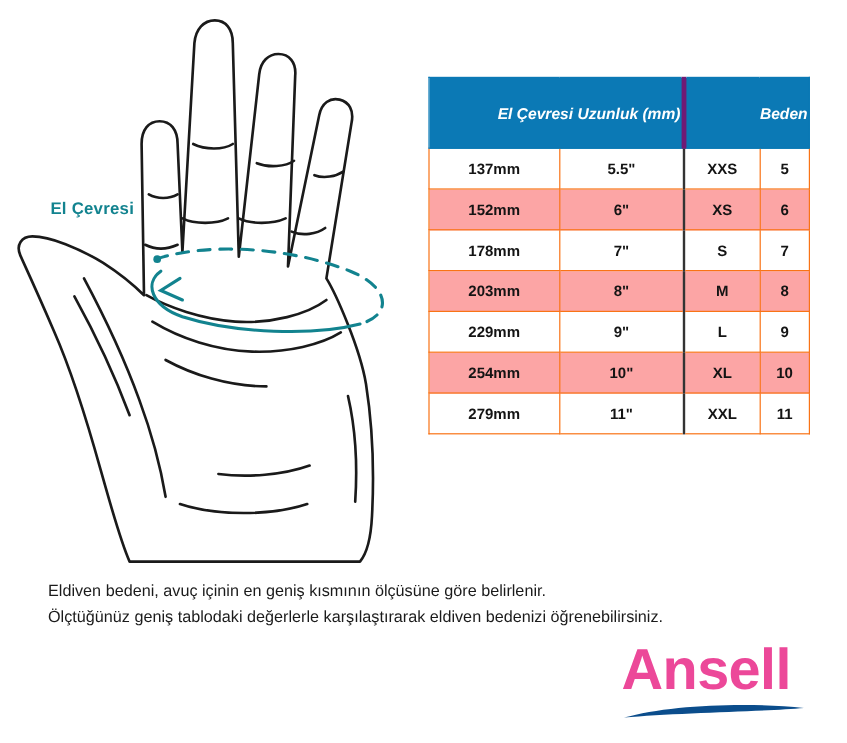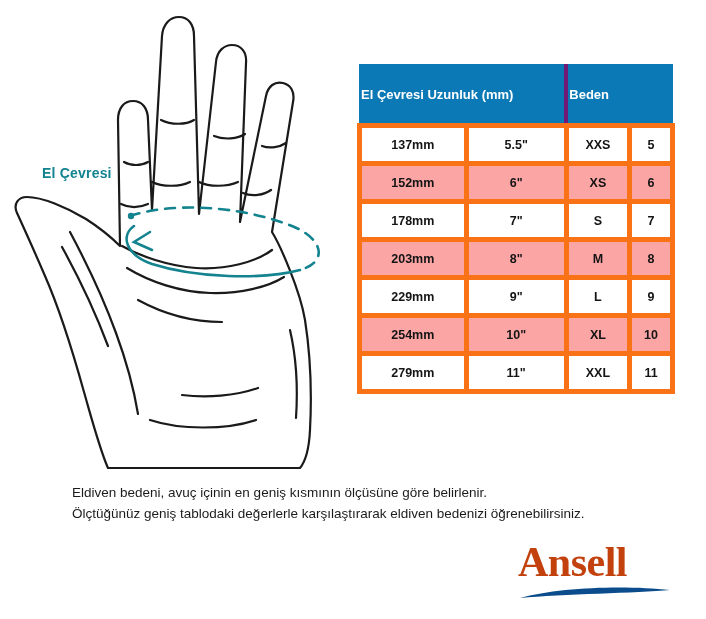--- a/index.html
+++ b/index.html
@@ -55,31 +55,32 @@
     font-size: 12.5px;
     color: #1d1d1d;
   }
   #size-table th {
     background: #0b79b5;
     color: #ffffff;
     font-size: 13px;
     font-weight: bold;
     height: 56px;
     vertical-align: middle;
-    text-align: left;
+    text-align: right;
     border: 1px solid #0b79b5;
+    font-style: italic;
   }
   #size-table th.th-sep {
     border-left: 4px solid #701a75;
   }
   #size-table td {
     height: 31px;
     text-align: center;
     vertical-align: middle;
-    border: 5px solid #f97316;
+    border: 1px solid #f97316;
     font-weight: bold;
     font-size: 12.5px;
     color: #141414;
   }
   #size-table tr.alt td {
     background: #fca5a5;
   }
   #size-table tr td:nth-child(1) { width: 110px; }
   #size-table tr td:nth-child(2) { width: 106px; }
   #size-table tr td:nth-child(3) { width: 62px; }
@@ -91,35 +92,35 @@
   
   #caption {
     position: absolute;
     left: 40px;
     top: 483px;
     width: 640px;
     font-size: 13.5px;
     color: #1b1b1b;
     line-height: 1.55;
   }
-  #caption div { white-space: nowrap; margin-left: 32px; }
+  #caption div { white-space: nowrap; }
 
   
   #logo {
     position: absolute;
     right: 28px;
     bottom: 18px;
     text-align: left;
     width: 160px;
   }
   #logo .wordmark {
-    font-family: Liberation Serif, serif;
-    font-size: 42px;
-    font-weight: bold;
-    color: #c2410c;
+    font-family: Liberation Sans, sans-serif;
+    font-size: 48px;
+    font-weight: bold;
+    color: #ec4899;
     letter-spacing: -0.5px;
     line-height: 1;
   }
   #logo .swoosh {
     display: block;
     margin-top: 2px;
   }
 </style>
 </head>
 <body>

